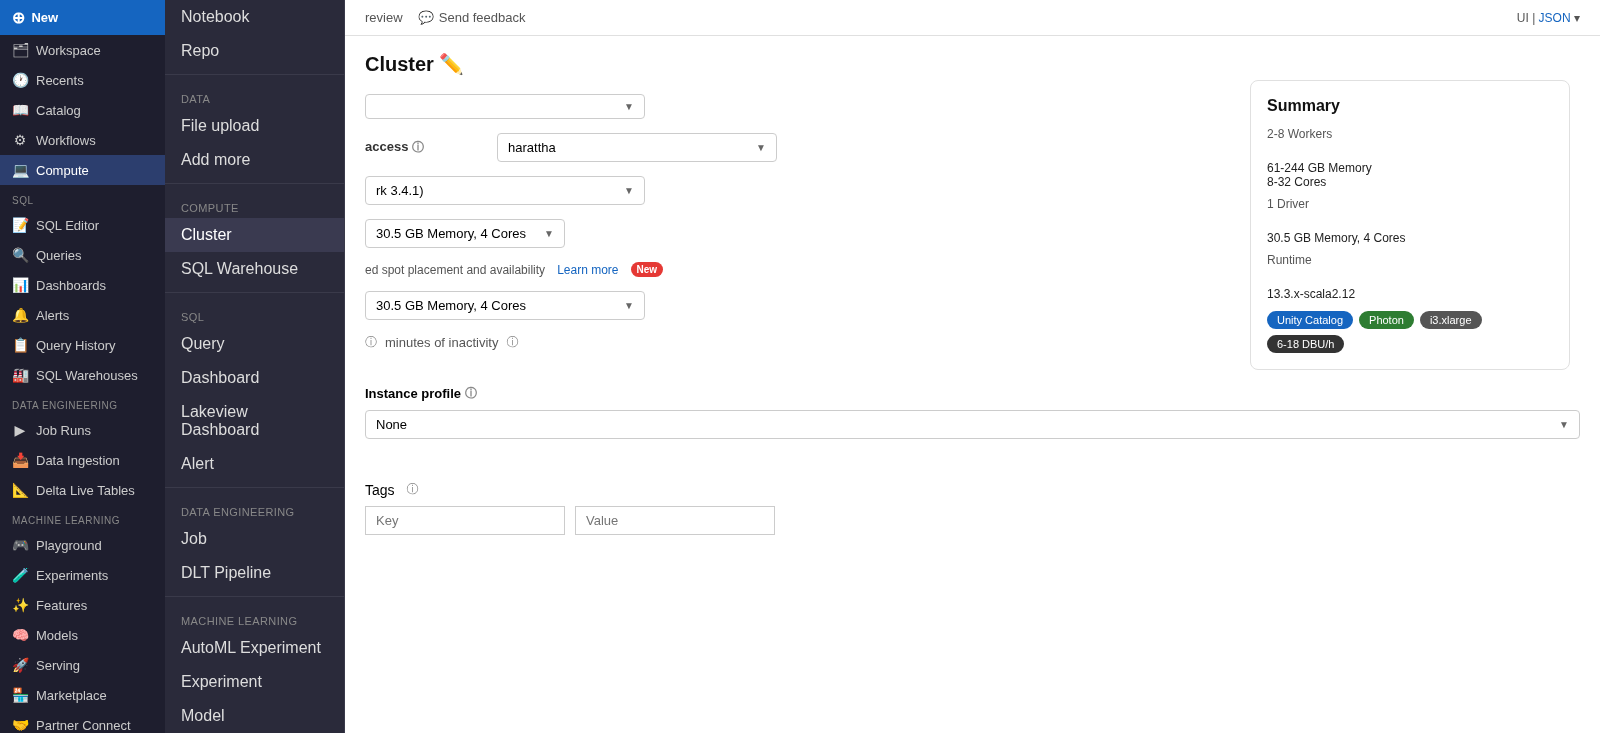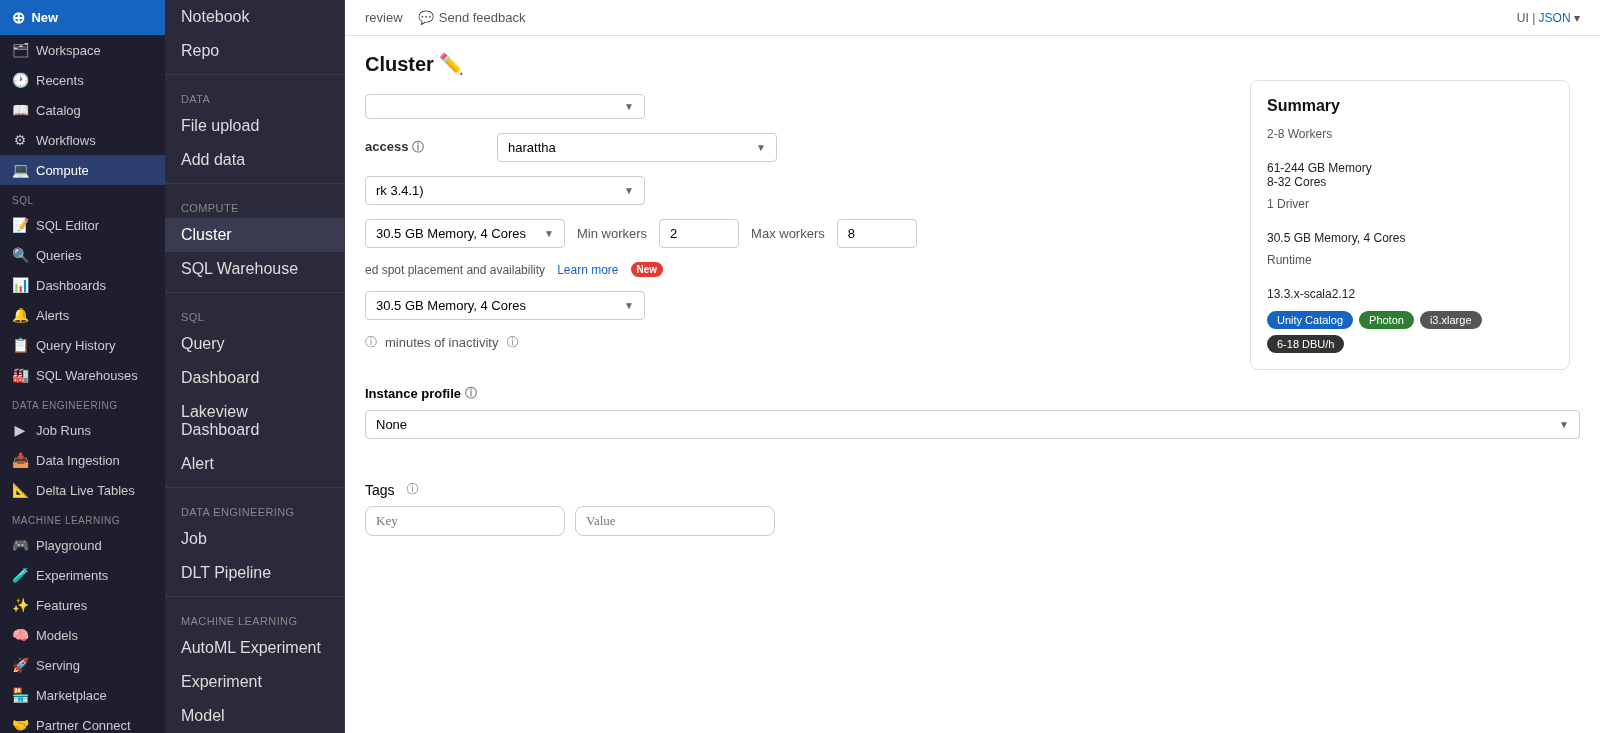--- a/index.html
+++ b/index.html
@@ -262,25 +262,24 @@
       gap: 12px;
       margin-bottom: 8px;
       margin-top: 32px;
     }
     .add-tags-row {
       display: flex;
       gap: 10px;
     }
     .add-tag-input {
       border: 1px solid #ccc;
-      border-radius: 8px;
+      border-radius: 0;
       padding: 6px 10px;
       font-size: 13px;
       width: 200px;
-      font-family: Liberation Serif, serif;
     }
 
     .inactivity-row {
       display: flex;
       align-items: center;
       gap: 8px;
       margin-bottom: 14px;
     }
     .inactivity-text { font-size: 13px; color: #555; }
   </style>
@@ -386,21 +385,21 @@
     <span>Partner Connect</span>
   </div>
 </nav>
 
 <div class="dropdown-menu">
   <div class="dropdown-item">Notebook</div>
   <div class="dropdown-item">Repo</div>
   <div class="dropdown-divider"></div>
   <div class="dropdown-section-label">Data</div>
   <div class="dropdown-item">File upload</div>
-  <div class="dropdown-item">Add data</div>
+  <div class="dropdown-item">Add more</div>
   <div class="dropdown-divider"></div>
   <div class="dropdown-section-label">Compute</div>
   <div class="dropdown-item active">Cluster</div>
   <div class="dropdown-item">SQL Warehouse</div>
   <div class="dropdown-divider"></div>
   <div class="dropdown-section-label">SQL</div>
   <div class="dropdown-item">Query</div>
   <div class="dropdown-item">Dashboard</div>
   <div class="dropdown-item">Lakeview Dashboard</div>
   <div class="dropdown-item">Alert</div>
@@ -460,26 +459,20 @@
         <span>rk 3.4.1)</span>
         <span class="chevron">▼</span>
       </div>
     </div>
 
     <div class="form-row">
       <div class="form-select">
         <span>30.5 GB Memory, 4 Cores</span>
         <span class="chevron">▼</span>
       </div>
-      <div class="worker-inputs">
-        <span class="worker-label">Min workers</span>
-        <input class="worker-input" type="text" value="2" style="">
-        <span class="worker-label">Max workers</span>
-        <input class="worker-input" type="text" value="8" style="">
-      </div>
     </div>
 
     <div class="form-row">
       <span class="spot-text">ed spot placement and availability</span>
       <a class="learn-more">Learn more</a>
       <span class="badge-new">New</span>
     </div>
 
     <div class="form-row">
       <div class="form-select form-select-wide">

